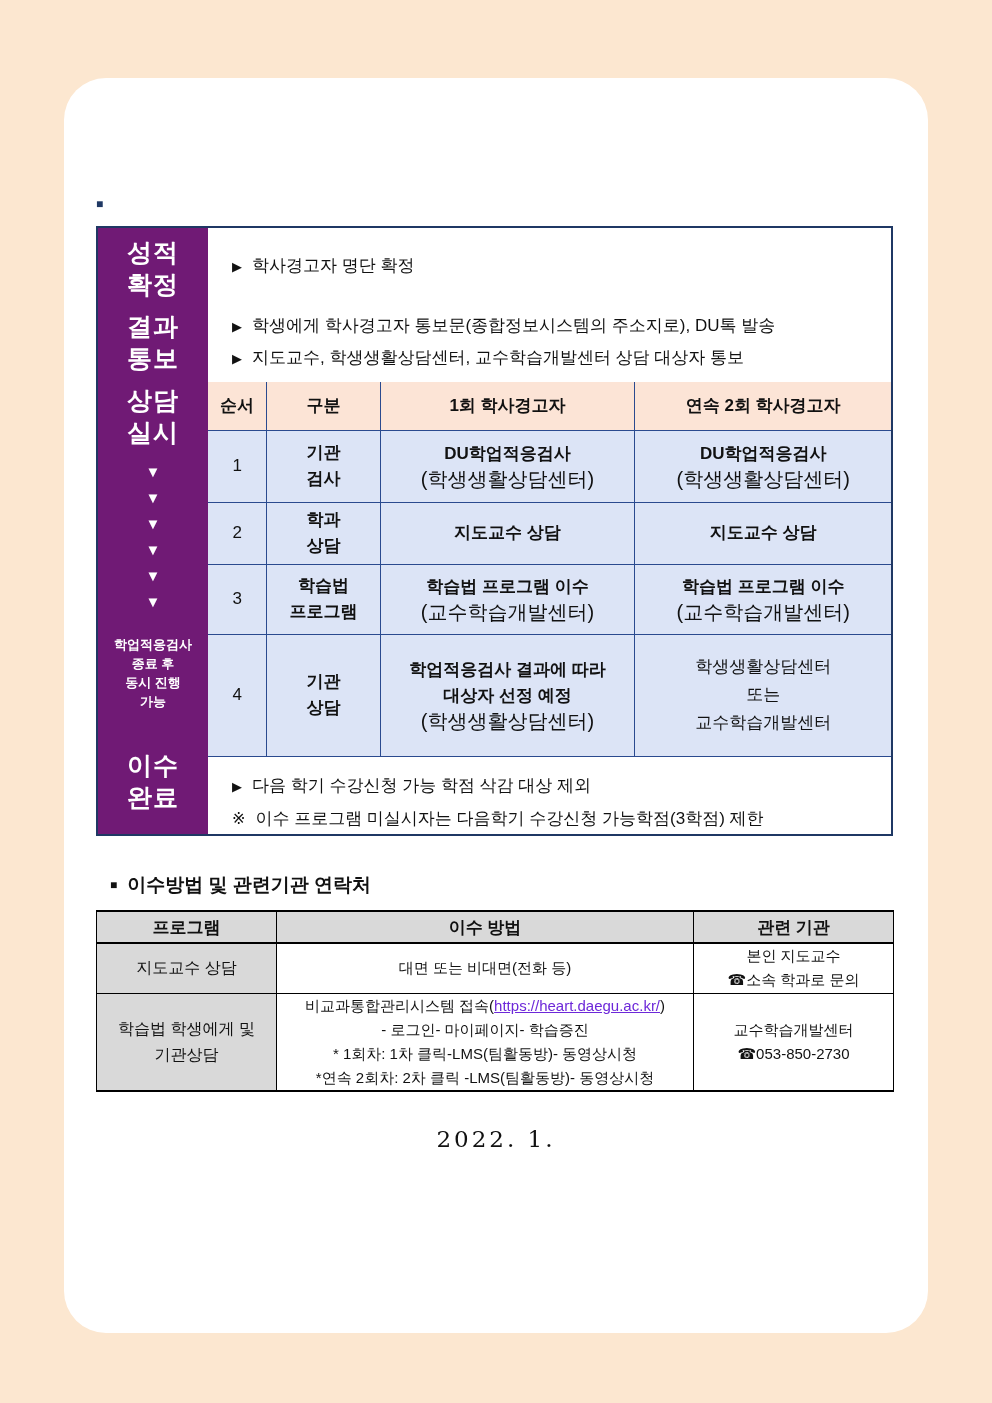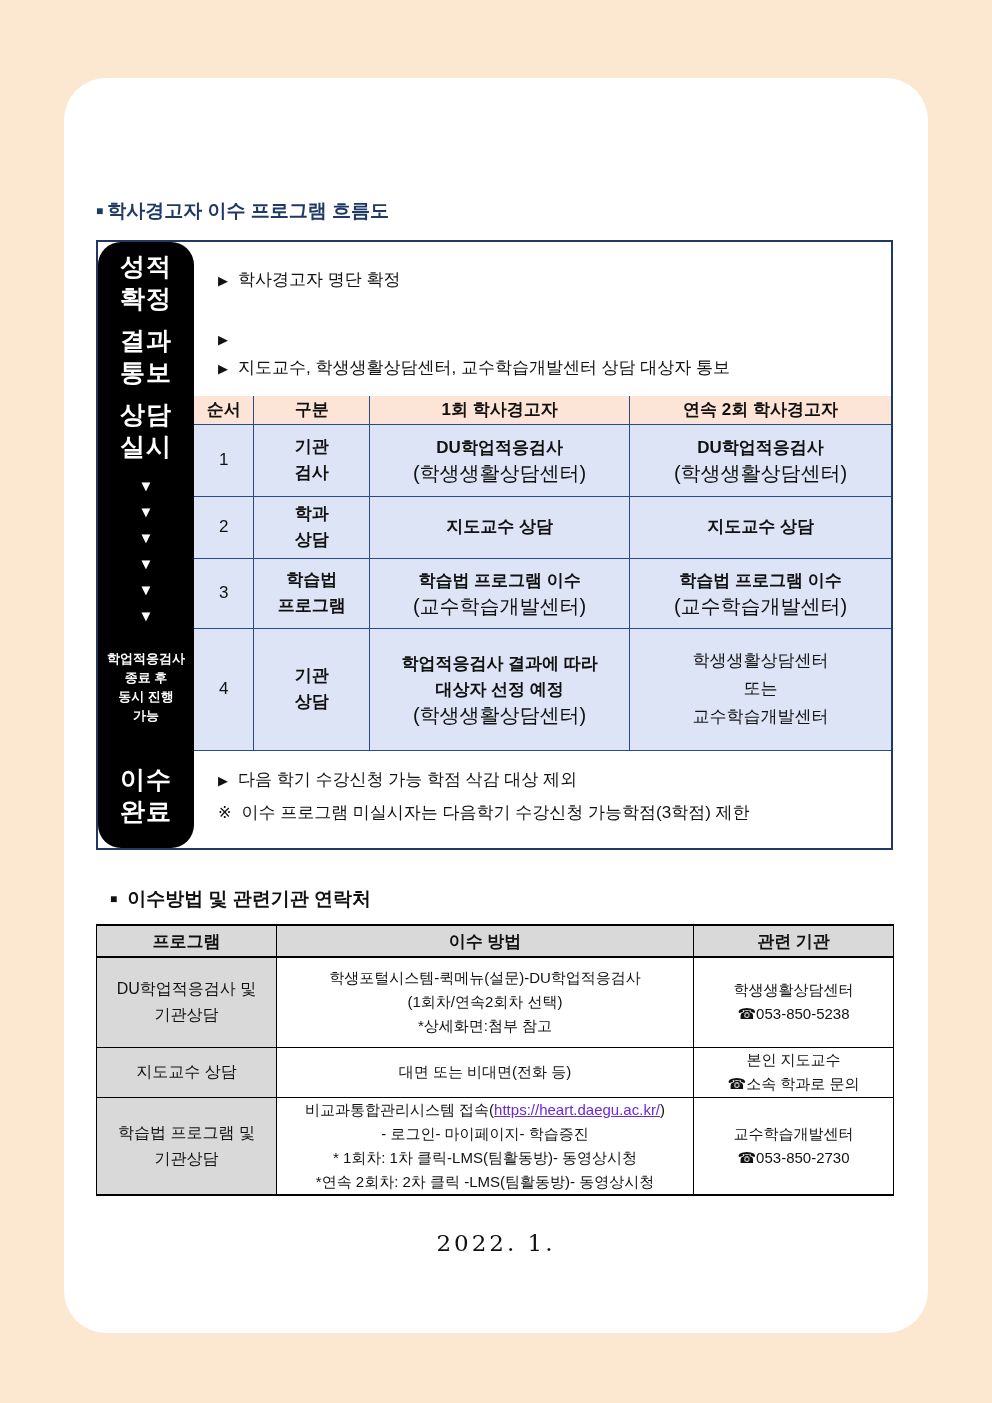--- a/index.html
+++ b/index.html
@@ -44,29 +44,28 @@
   
   .flowchart {
     margin-top: 16px;
     width: 797px;
     height: 610px;
     border: 2px solid #1f3864;
     display: flex;
     background: #ffffff;
   }
   .flow-sidebar {
-    width: 96px;
-    background: #000000;
+    width: 110px;
+    background: #701a75;
     color: #ffffff;
     display: flex;
     flex-direction: column;
     align-items: center;
     padding-top: 8px;
     flex-shrink: 0;
-    border-radius: 23px;
   }
   .side-step {
     font-size: 25px;
     font-weight: bold;
     line-height: 32px;
     text-align: center;
     letter-spacing: 1px;
   }
   .side-step.s2 { margin-top: 10px; text-align: right; }
   .side-step.s3 { margin-top: 10px; }
@@ -102,21 +101,21 @@
   
   .sched { border-collapse: collapse; width: 100%; table-layout: fixed; margin-top: 2px; }
   .sched th, .sched td {
     border: 1px solid #2a4a8f;
     text-align: center;
     vertical-align: middle;
     color: #111111;
   }
   .sched th {
     background: #fce4d6;
-    height: 28px;
+    height: 48px;
     font-size: 17px;
     font-weight: bold;
     border-top: none;
   }
   .sched td { background: #dce4f6; font-size: 17px; }
   .sched .c-no { font-weight: normal; }
   .sched .main { font-weight: bold; line-height: 26px; }
   .sched .sub { font-weight: normal; font-size: 20px; line-height: 24px; }
   .sched .plain { font-weight: normal; line-height: 28px; }
   .r1 { height: 72px; } .r2 { height: 62px; } .r3 { height: 70px; } .r4 { height: 122px; }
@@ -161,21 +160,20 @@
   }
 </style>
 </head>
 <body>
 
 <div class="card">
 
 
   <div class="sec-heading navy">
     <span class="sq">■</span>
-    <span>학사경고자 이수 프로그램 흐름도</span>
   </div>
 
   <div class="flowchart">
 
     <div class="flow-sidebar">
       <div class="side-step">
         <div>성적</div>
         <div>확정</div>
       </div>
       <div class="side-step s2">
@@ -209,20 +207,21 @@
       <div class="flow-block fb1">
         <div class="flow-item">
           <span class="b">▶</span>
           <span>학사경고자 명단 확정</span>
         </div>
       </div>
 
       <div class="flow-block fb2">
         <div class="flow-item">
           <span class="b">▶</span>
+          <span>학생에게 학사경고자 통보문(종합정보시스템의 주소지로), DU톡 발송</span>
         </div>
         <div class="flow-item">
           <span class="b">▶</span>
           <span>지도교수, 학생생활상담센터, 교수학습개발센터 상담 대상자 통보</span>
         </div>
       </div>
 
       <table class="sched">
         <colgroup>
             <col style="width:8.6%">
@@ -328,50 +327,35 @@
         <col style="width:200px">
       </colgroup>
     <thead>
       <tr>
         <th>프로그램</th>
         <th>이수 방법</th>
         <th>관련 기관</th>
       </tr>
     </thead>
     <tbody>
-      <tr class="cr1">
-        <td class="prog">
-          <div>DU학업적응검사 및</div>
-          <div>기관상담</div>
-        </td>
-        <td>
-          <div>학생포털시스템-퀵메뉴(설문)-DU학업적응검사</div>
-          <div>(1회차/연속2회차 선택)</div>
-          <div>*상세화면:첨부 참고</div>
-        </td>
-        <td>
-          <div>학생생활상담센터</div>
-          <div>☎053-850-5238</div>
-        </td>
-      </tr>
       <tr class="cr2">
         <td class="prog">
           <div>지도교수 상담</div>
         </td>
         <td>
           <div>대면 또는 비대면(전화 등)</div>
         </td>
         <td>
           <div>본인 지도교수</div>
           <div>☎소속 학과로 문의</div>
         </td>
       </tr>
       <tr class="cr3">
         <td class="prog">
-          <div>학습법 프로그램 및</div>
+          <div>학습법 학생에게 및</div>
           <div>기관상담</div>
         </td>
         <td>
           <div><span>비교과통합관리시스템 접속(</span><a href="#" class="link">https://heart.daegu.ac.kr/</a><span>)</span></div>
           <div>- 로그인-  마이페이지- 학습증진</div>
           <div>* 1회차: 1차 클릭-LMS(팀활동방)- 동영상시청</div>
           <div>*연속 2회차: 2차 클릭 -LMS(팀활동방)- 동영상시청</div>
         </td>
         <td>
           <div>교수학습개발센터</div>

